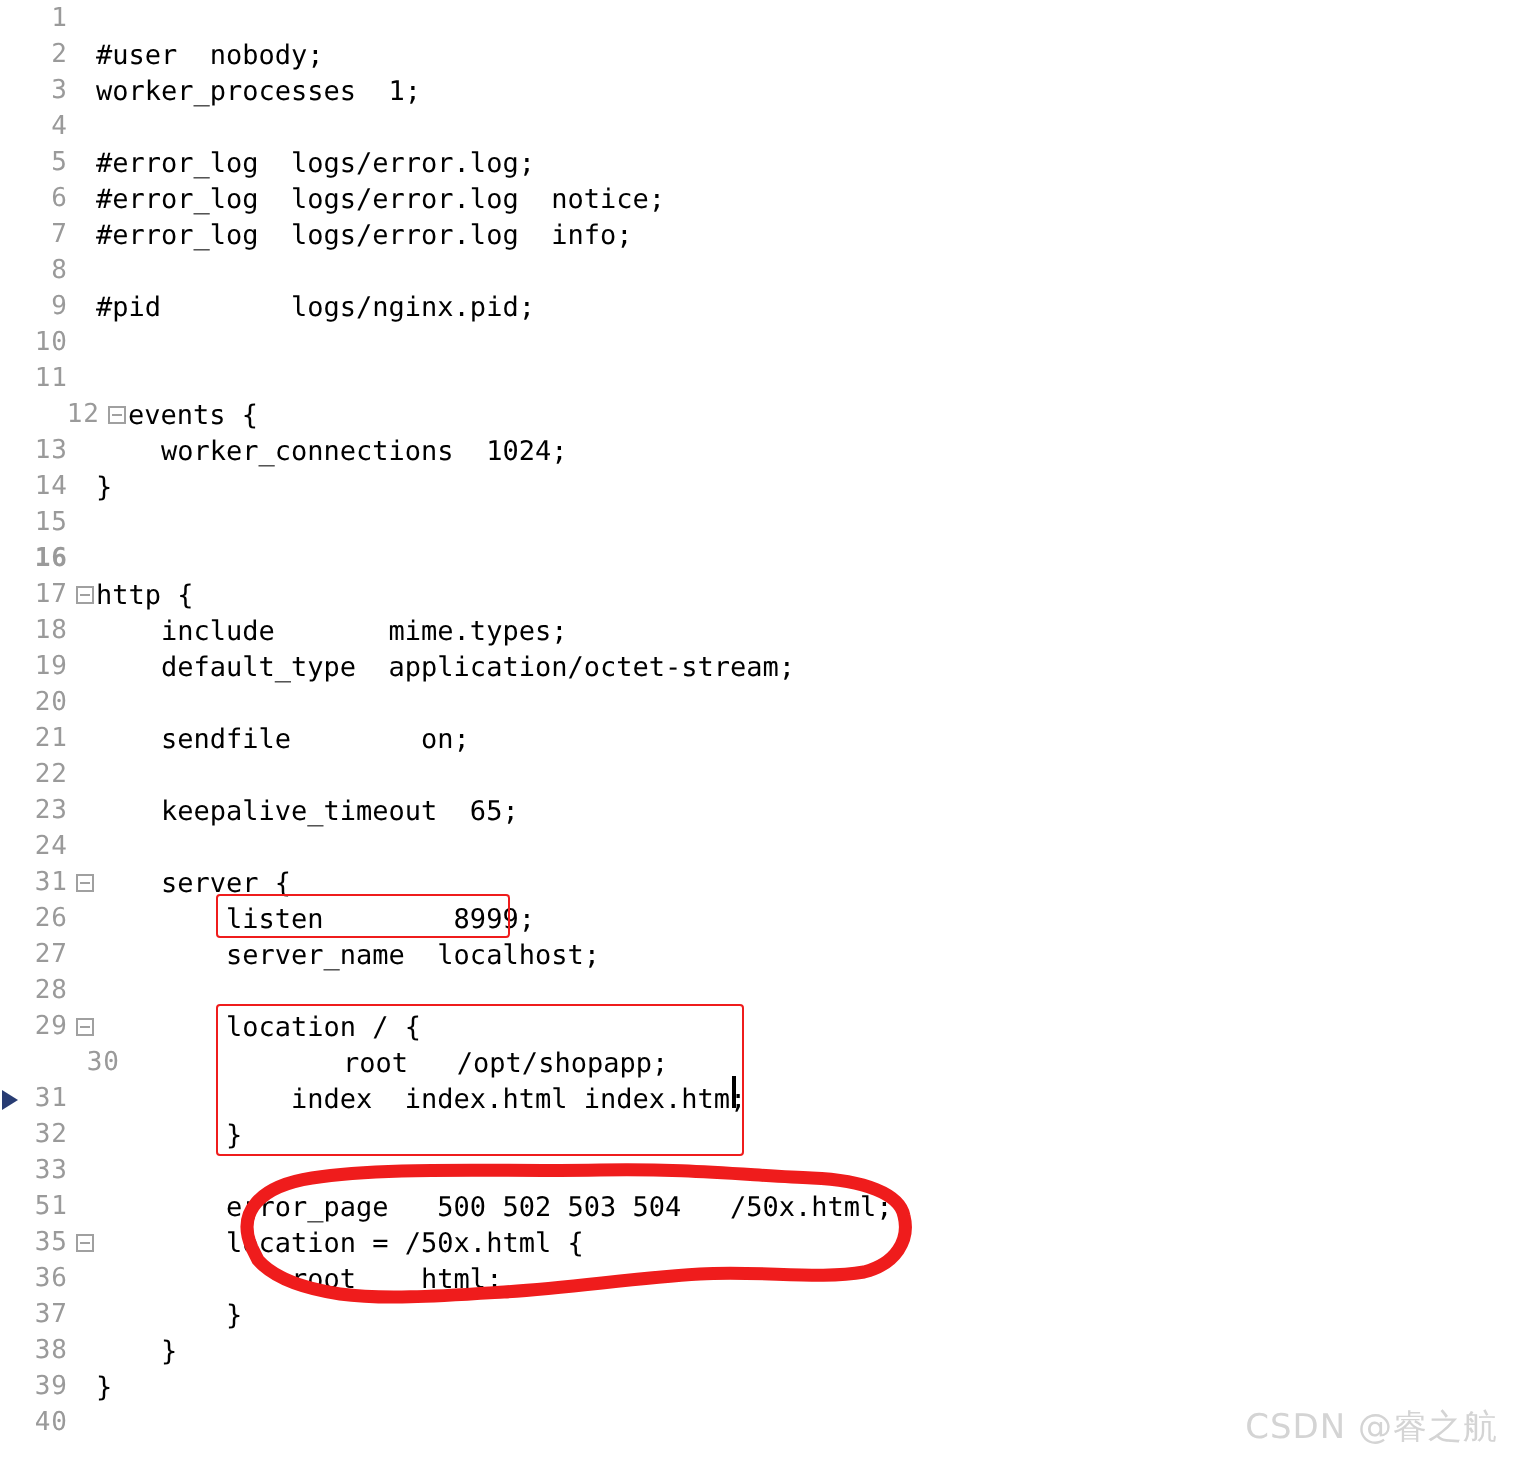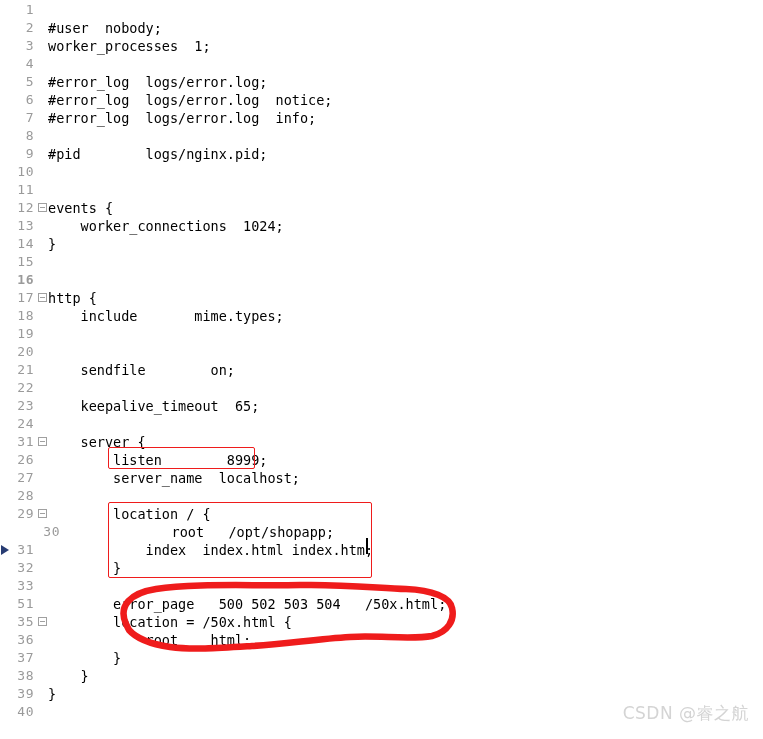--- a/index.html
+++ b/index.html
@@ -128,28 +128,28 @@
       <div class="line" style="top: 19px; position: absolute; left: 0px; right: 0px;"><div class="gutter-num">2</div><div class="code-text">#user  nobody;</div></div>
       <div class="line" style="top: 37px; position: absolute; left: 0px; right: 0px;"><div class="gutter-num">3</div><div class="code-text">worker_processes  1;</div></div>
       <div class="line" style="top: 55px; position: absolute; left: 0px; right: 0px;"><div class="gutter-num">4</div><div class="code-text"></div></div>
       <div class="line" style="top: 73px; position: absolute; left: 0px; right: 0px;"><div class="gutter-num">5</div><div class="code-text">#error_log  logs/error.log;</div></div>
       <div class="line" style="top: 91px; position: absolute; left: 0px; right: 0px;"><div class="gutter-num">6</div><div class="code-text">#error_log  logs/error.log  notice;</div></div>
       <div class="line" style="top: 109px; position: absolute; left: 0px; right: 0px;"><div class="gutter-num">7</div><div class="code-text">#error_log  logs/error.log  info;</div></div>
       <div class="line" style="top: 127px; position: absolute; left: 0px; right: 0px;"><div class="gutter-num">8</div><div class="code-text"></div></div>
       <div class="line" style="top: 145px; position: absolute; left: 0px; right: 0px;"><div class="gutter-num">9</div><div class="code-text">#pid        logs/nginx.pid;</div></div>
       <div class="line" style="top: 163px; position: absolute; left: 0px; right: 0px;"><div class="gutter-num">10</div><div class="code-text"></div></div>
       <div class="line" style="top: 181px; position: absolute; left: 0px; right: 0px;"><div class="gutter-num">11</div><div class="code-text"></div></div>
-      <div class="line" style="top: 199px; position: absolute; left: 0px; right: 0px; padding-left: 36px;"><div class="gutter-num">12</div><div class="fold-box"></div><div class="code-text">events {</div></div>
+      <div class="line" style="top: 199px; position: absolute; left: 16px; right: 0px; padding-left: 36px;"><div class="gutter-num">12</div><div class="fold-box"></div><div class="code-text">events {</div></div>
       <div class="line" style="top: 217px; position: absolute; left: 0px; right: 0px;"><div class="gutter-num">13</div><div class="code-text">    worker_connections  1024;</div></div>
       <div class="line" style="top: 235px; position: absolute; left: 0px; right: 0px;"><div class="gutter-num">14</div><div class="code-text">}</div></div>
       <div class="line" style="top: 253px; position: absolute; left: 0px; right: 0px;"><div class="gutter-num">15</div><div class="code-text"></div></div>
       <div class="line" style="top: 271px; position: absolute; left: 0px; right: 0px; font-weight: bold;"><div class="gutter-num">16</div><div class="code-text"></div></div>
       <div class="line" style="top: 289px; position: absolute; left: 0px; right: 0px;"><div class="gutter-num">17</div><div class="fold-box"></div><div class="code-text">http {</div></div>
       <div class="line" style="top: 307px; position: absolute; left: 0px; right: 0px; padding-left: 36px;"><div class="gutter-num">18</div><div class="code-text">    include       mime.types;</div></div>
-      <div class="line" style="top: 325px; position: absolute; left: 0px; right: 0px;"><div class="gutter-num">19</div></div>
+      <div class="line" style="top: 325px; position: absolute; left: 0px; right: 0px;"><div class="gutter-num">19</div><div class="code-text">    default_type  application/octet-stream;</div></div>
       <div class="line" style="top: 343px; position: absolute; left: 0px; right: 0px;"><div class="gutter-num">20</div><div class="code-text"></div></div>
       <div class="line" style="top: 361px; position: absolute; left: 0px; right: 0px;"><div class="gutter-num">21</div><div class="code-text">    sendfile        on;</div></div>
       <div class="line" style="top: 379px; position: absolute; left: 0px; right: 0px;"><div class="gutter-num">22</div><div class="code-text"></div></div>
       <div class="line" style="top: 397px; position: absolute; left: 0px; right: 0px;"><div class="gutter-num">23</div><div class="code-text">    keepalive_timeout  65;</div></div>
       <div class="line" style="top: 415px; position: absolute; left: 0px; right: 0px;"><div class="gutter-num">24</div><div class="code-text"></div></div>
       <div class="line" style="top: 433px; position: absolute; left: 0px; right: 0px;"><div class="gutter-num">31</div><div class="fold-box"></div><div class="code-text">    server {</div></div>
       <div class="line" style="top: 451px; position: absolute; left: 0px; right: 0px;"><div class="gutter-num">26</div><div class="code-text">        listen        8999;</div></div>
       <div class="line" style="top: 469px; position: absolute; left: 0px; right: 0px;"><div class="gutter-num">27</div><div class="code-text">        server_name  localhost;</div></div>
       <div class="line" style="top: 487px; position: absolute; left: 0px; right: 0px;"><div class="gutter-num">28</div><div class="code-text"></div></div>
       <div class="line" style="top: 505px; position: absolute; left: 0px; right: 0px;"><div class="gutter-num">29</div><div class="fold-box"></div><div class="code-text">        location / {</div></div>

